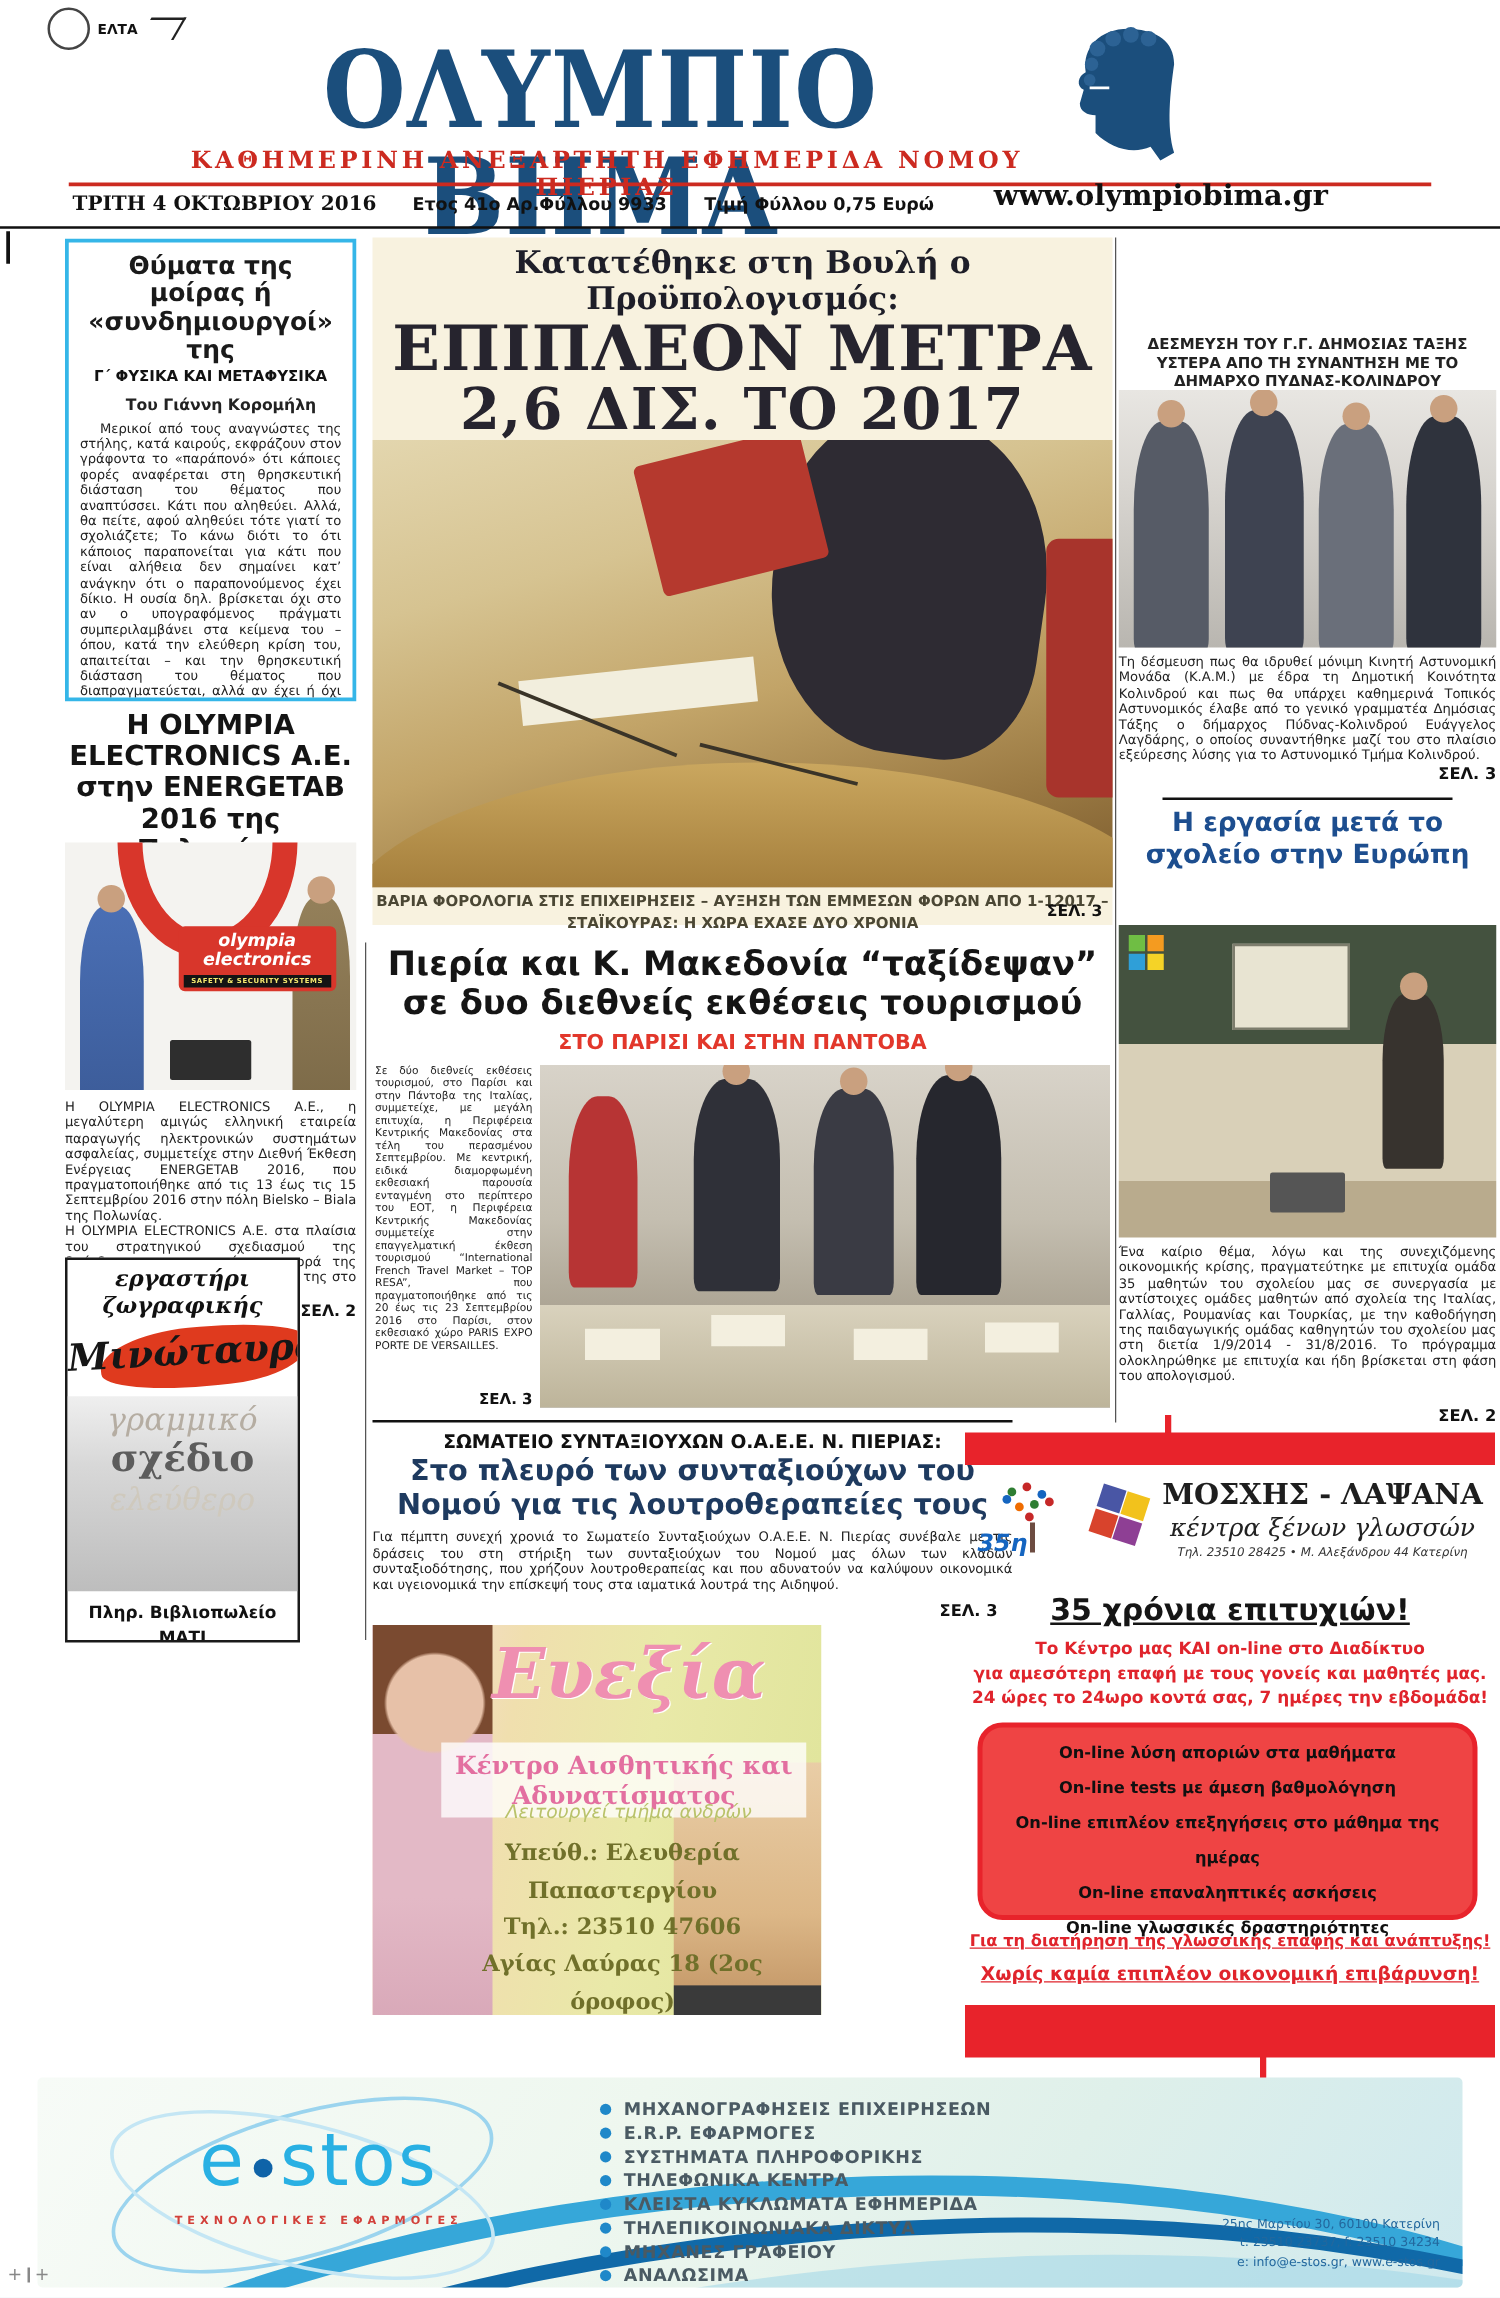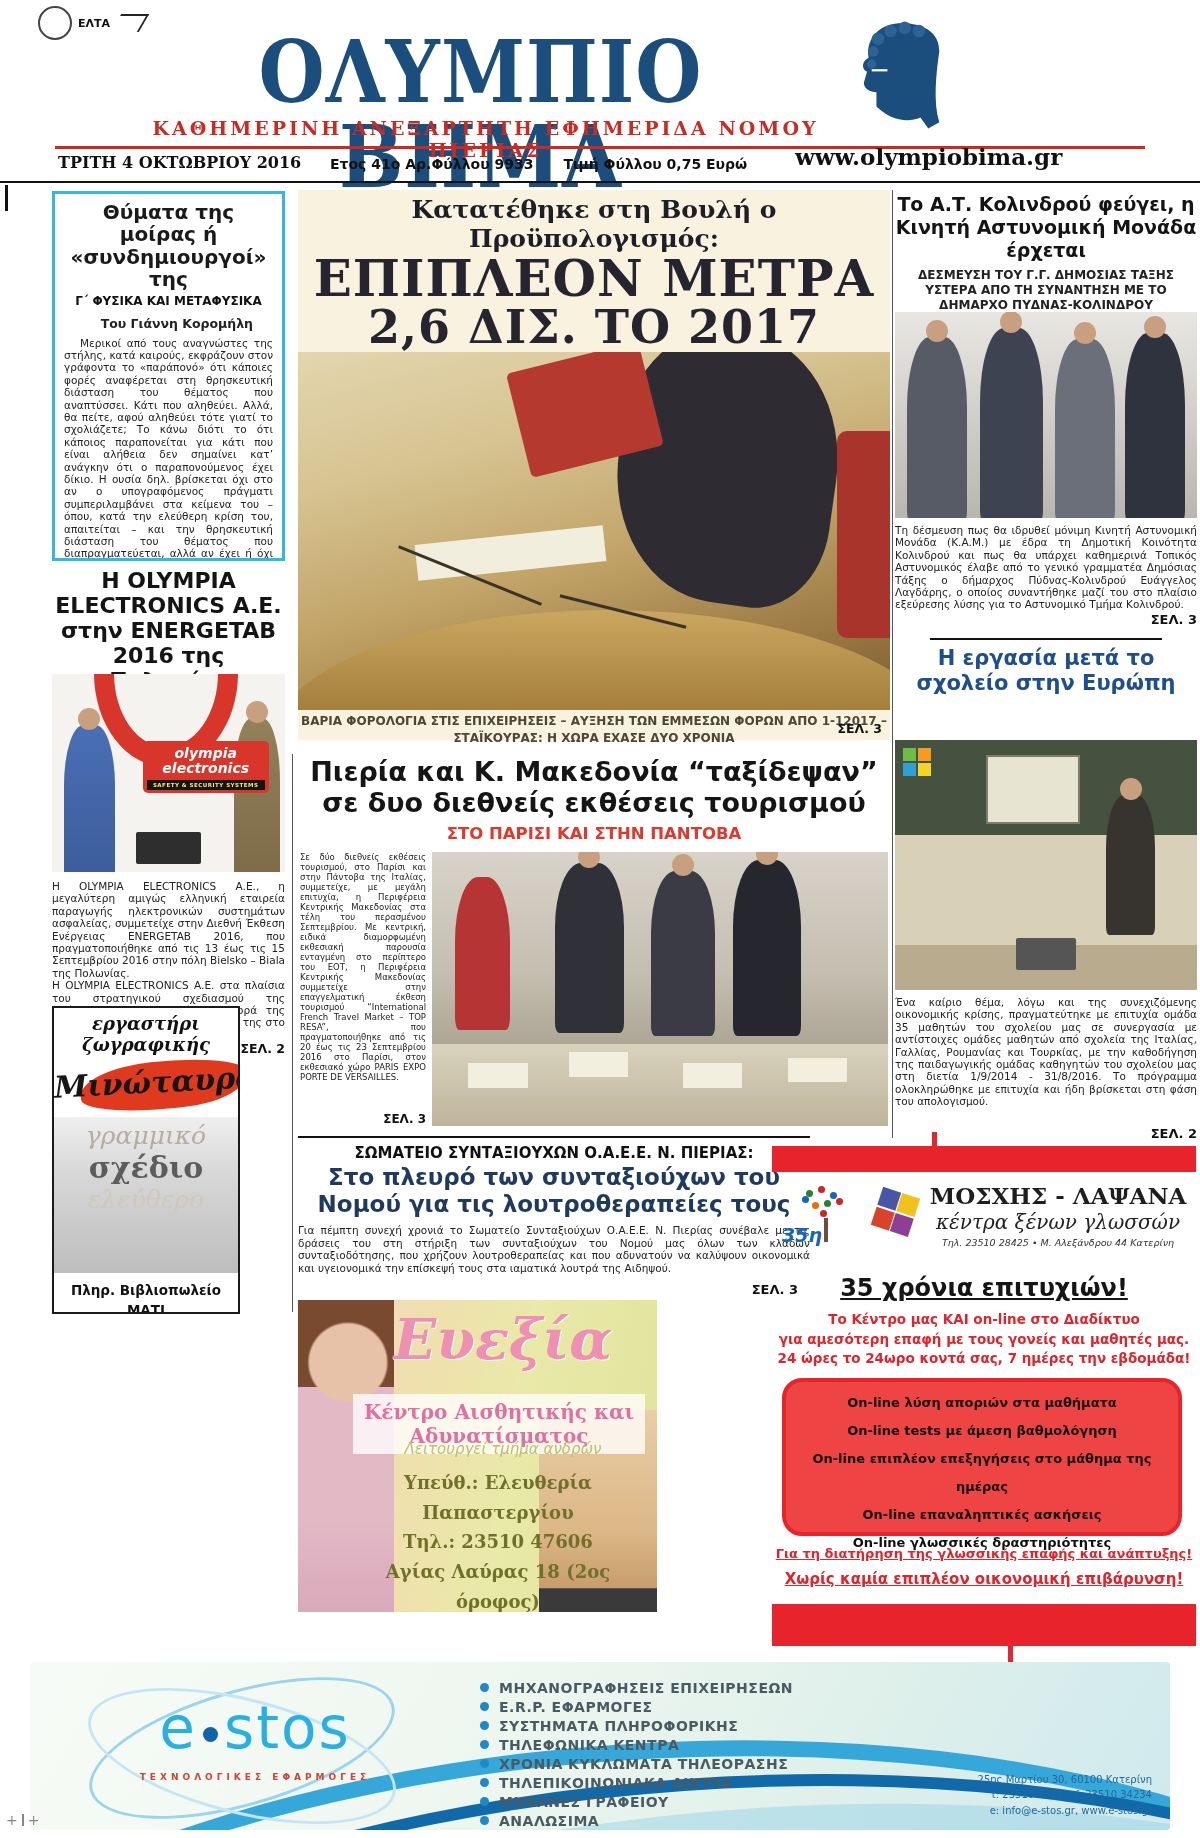--- a/index.html
+++ b/index.html
@@ -336,21 +336,20 @@
     <div class="ev-title">Ευεξία</div>
     <div class="ev-band">Κέντρο Αισθητικής και Αδυνατίσματος</div>
     <div class="ev-note">Λειτουργεί τμήμα ανδρών</div>
     <div class="ev-contact">
       <div>Υπεύθ.: Ελευθερία Παπαστεργίου</div>
       <div>Τηλ.: 23510 47606</div>
       <div>Αγίας Λαύρας 18 (2ος όροφος)</div>
     </div>
   </div>
 
-  <div class="abs kol-head">Το Α.Τ. Κολινδρού φεύγει, η Κινητή Αστυνομική Μονάδα έρχεται</div>
   <div class="abs kol-kicker">ΔΕΣΜΕΥΣΗ ΤΟΥ Γ.Γ. ΔΗΜΟΣΙΑΣ ΤΑΞΗΣ ΥΣΤΕΡΑ ΑΠΟ ΤΗ ΣΥΝΑΝΤΗΣΗ ΜΕ ΤΟ ΔΗΜΑΡΧΟ ΠΥΔΝΑΣ-ΚΟΛΙΝΔΡΟΥ</div>
   <div class="photo police">
     <div class="fig pol-1"></div>
     <div class="fig pol-2"></div>
     <div class="fig pol-3"></div>
     <div class="fig pol-4"></div>
   </div>
   <div class="abs kol-body">Τη δέσμευση πως θα ιδρυθεί μόνιμη Κινητή Αστυνομική Μονάδα (Κ.Α.Μ.) με έδρα τη Δημοτική Κοινότητα Κολινδρού και πως θα υπάρχει καθημερινά Τοπικός Αστυνομικός έλαβε από το γενικό γραμματέα Δημόσιας Τάξης ο δήμαρχος Πύδνας-Κολινδρού Ευάγγελος Λαγδάρης, ο οποίος συναντήθηκε μαζί του στο πλαίσιο εξεύρεσης λύσης για το Αστυνομικό Τμήμα Κολινδρού.</div>
   <div class="abs kol-pg">ΣΕΛ. 3</div>
 
@@ -431,21 +430,21 @@
       <div class="es-item">
           <span class="es-bullet"></span>
           <span>ΣΥΣΤΗΜΑΤΑ ΠΛΗΡΟΦΟΡΙΚΗΣ</span>
         </div>
       <div class="es-item">
           <span class="es-bullet"></span>
           <span>ΤΗΛΕΦΩΝΙΚΑ ΚΕΝΤΡΑ</span>
         </div>
       <div class="es-item">
           <span class="es-bullet"></span>
-          <span>ΧΡΟΝΙΑ ΚΥΚΛΩΜΑΤΑ ΤΗΛΕΟΡΑΣΗΣ</span>
+          <span>ΚΛΕΙΣΤΑ ΚΥΚΛΩΜΑΤΑ ΕΦΗΜΕΡΙΔΑ</span>
         </div>
       <div class="es-item">
           <span class="es-bullet"></span>
           <span>ΤΗΛΕΠΙΚΟΙΝΩΝΙΑΚΑ ΔΙΚΤΥΑ</span>
         </div>
       <div class="es-item">
           <span class="es-bullet"></span>
           <span>ΜΗΧΑΝΕΣ ΓΡΑΦΕΙΟΥ</span>
         </div>
       <div class="es-item">

